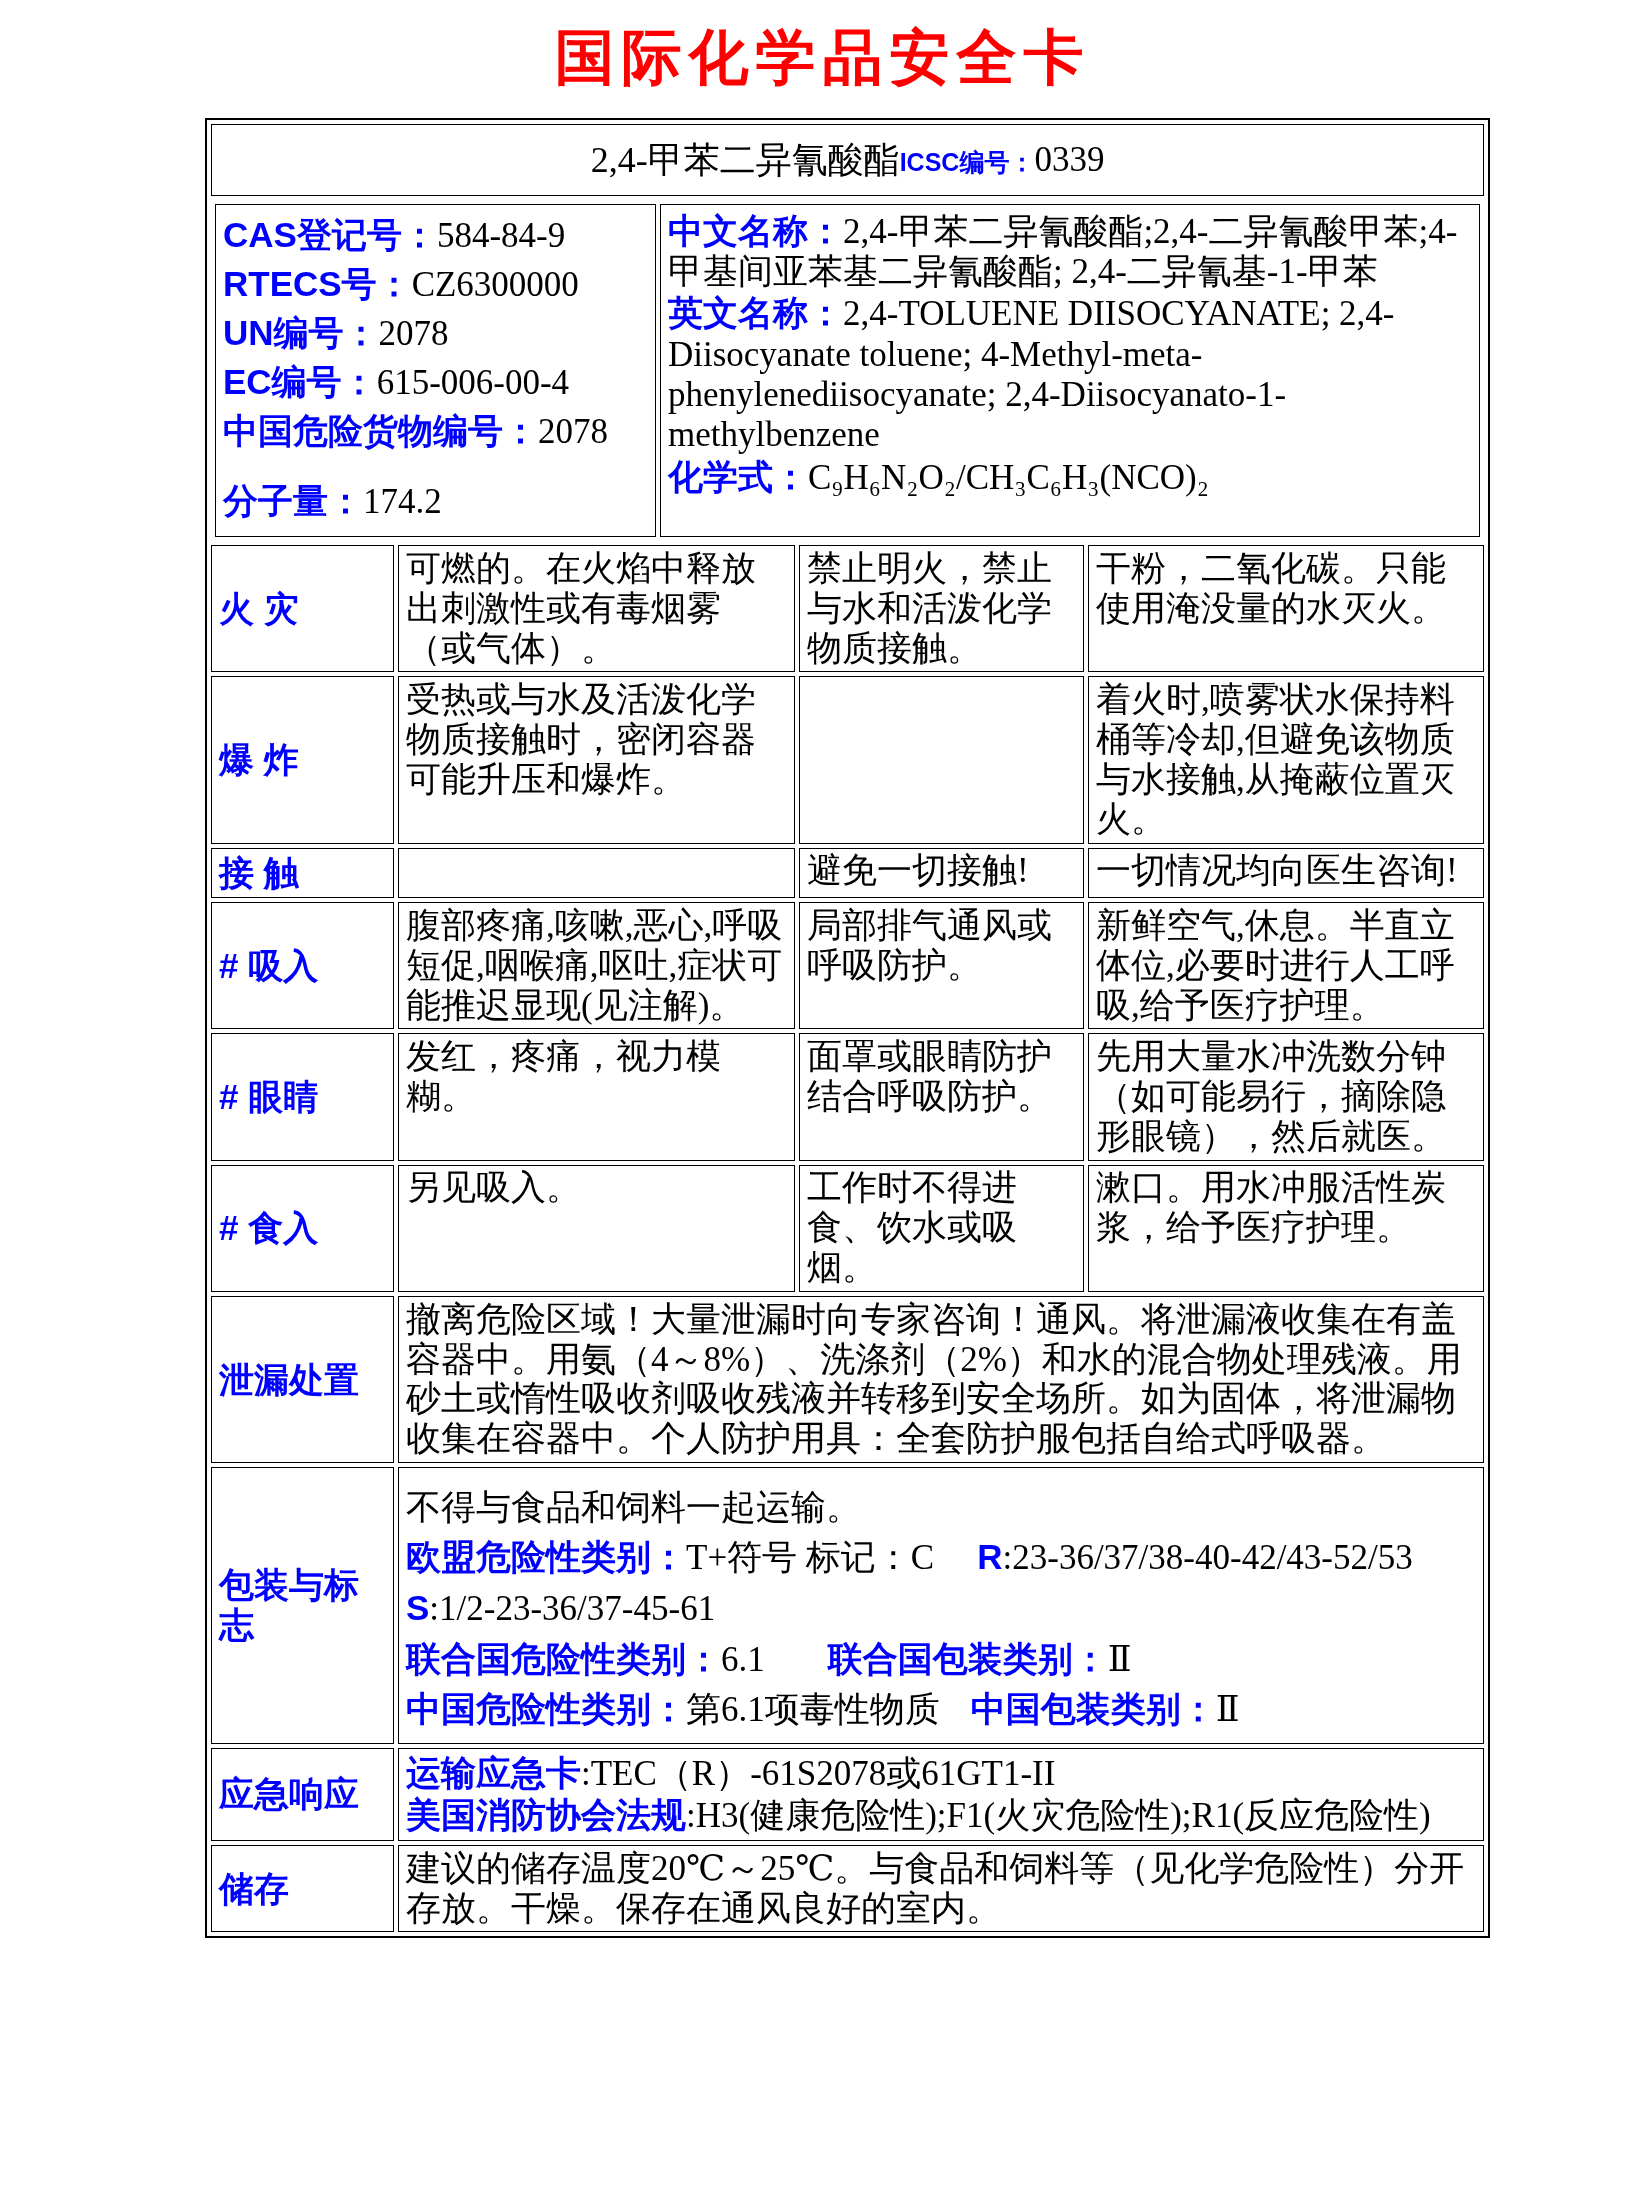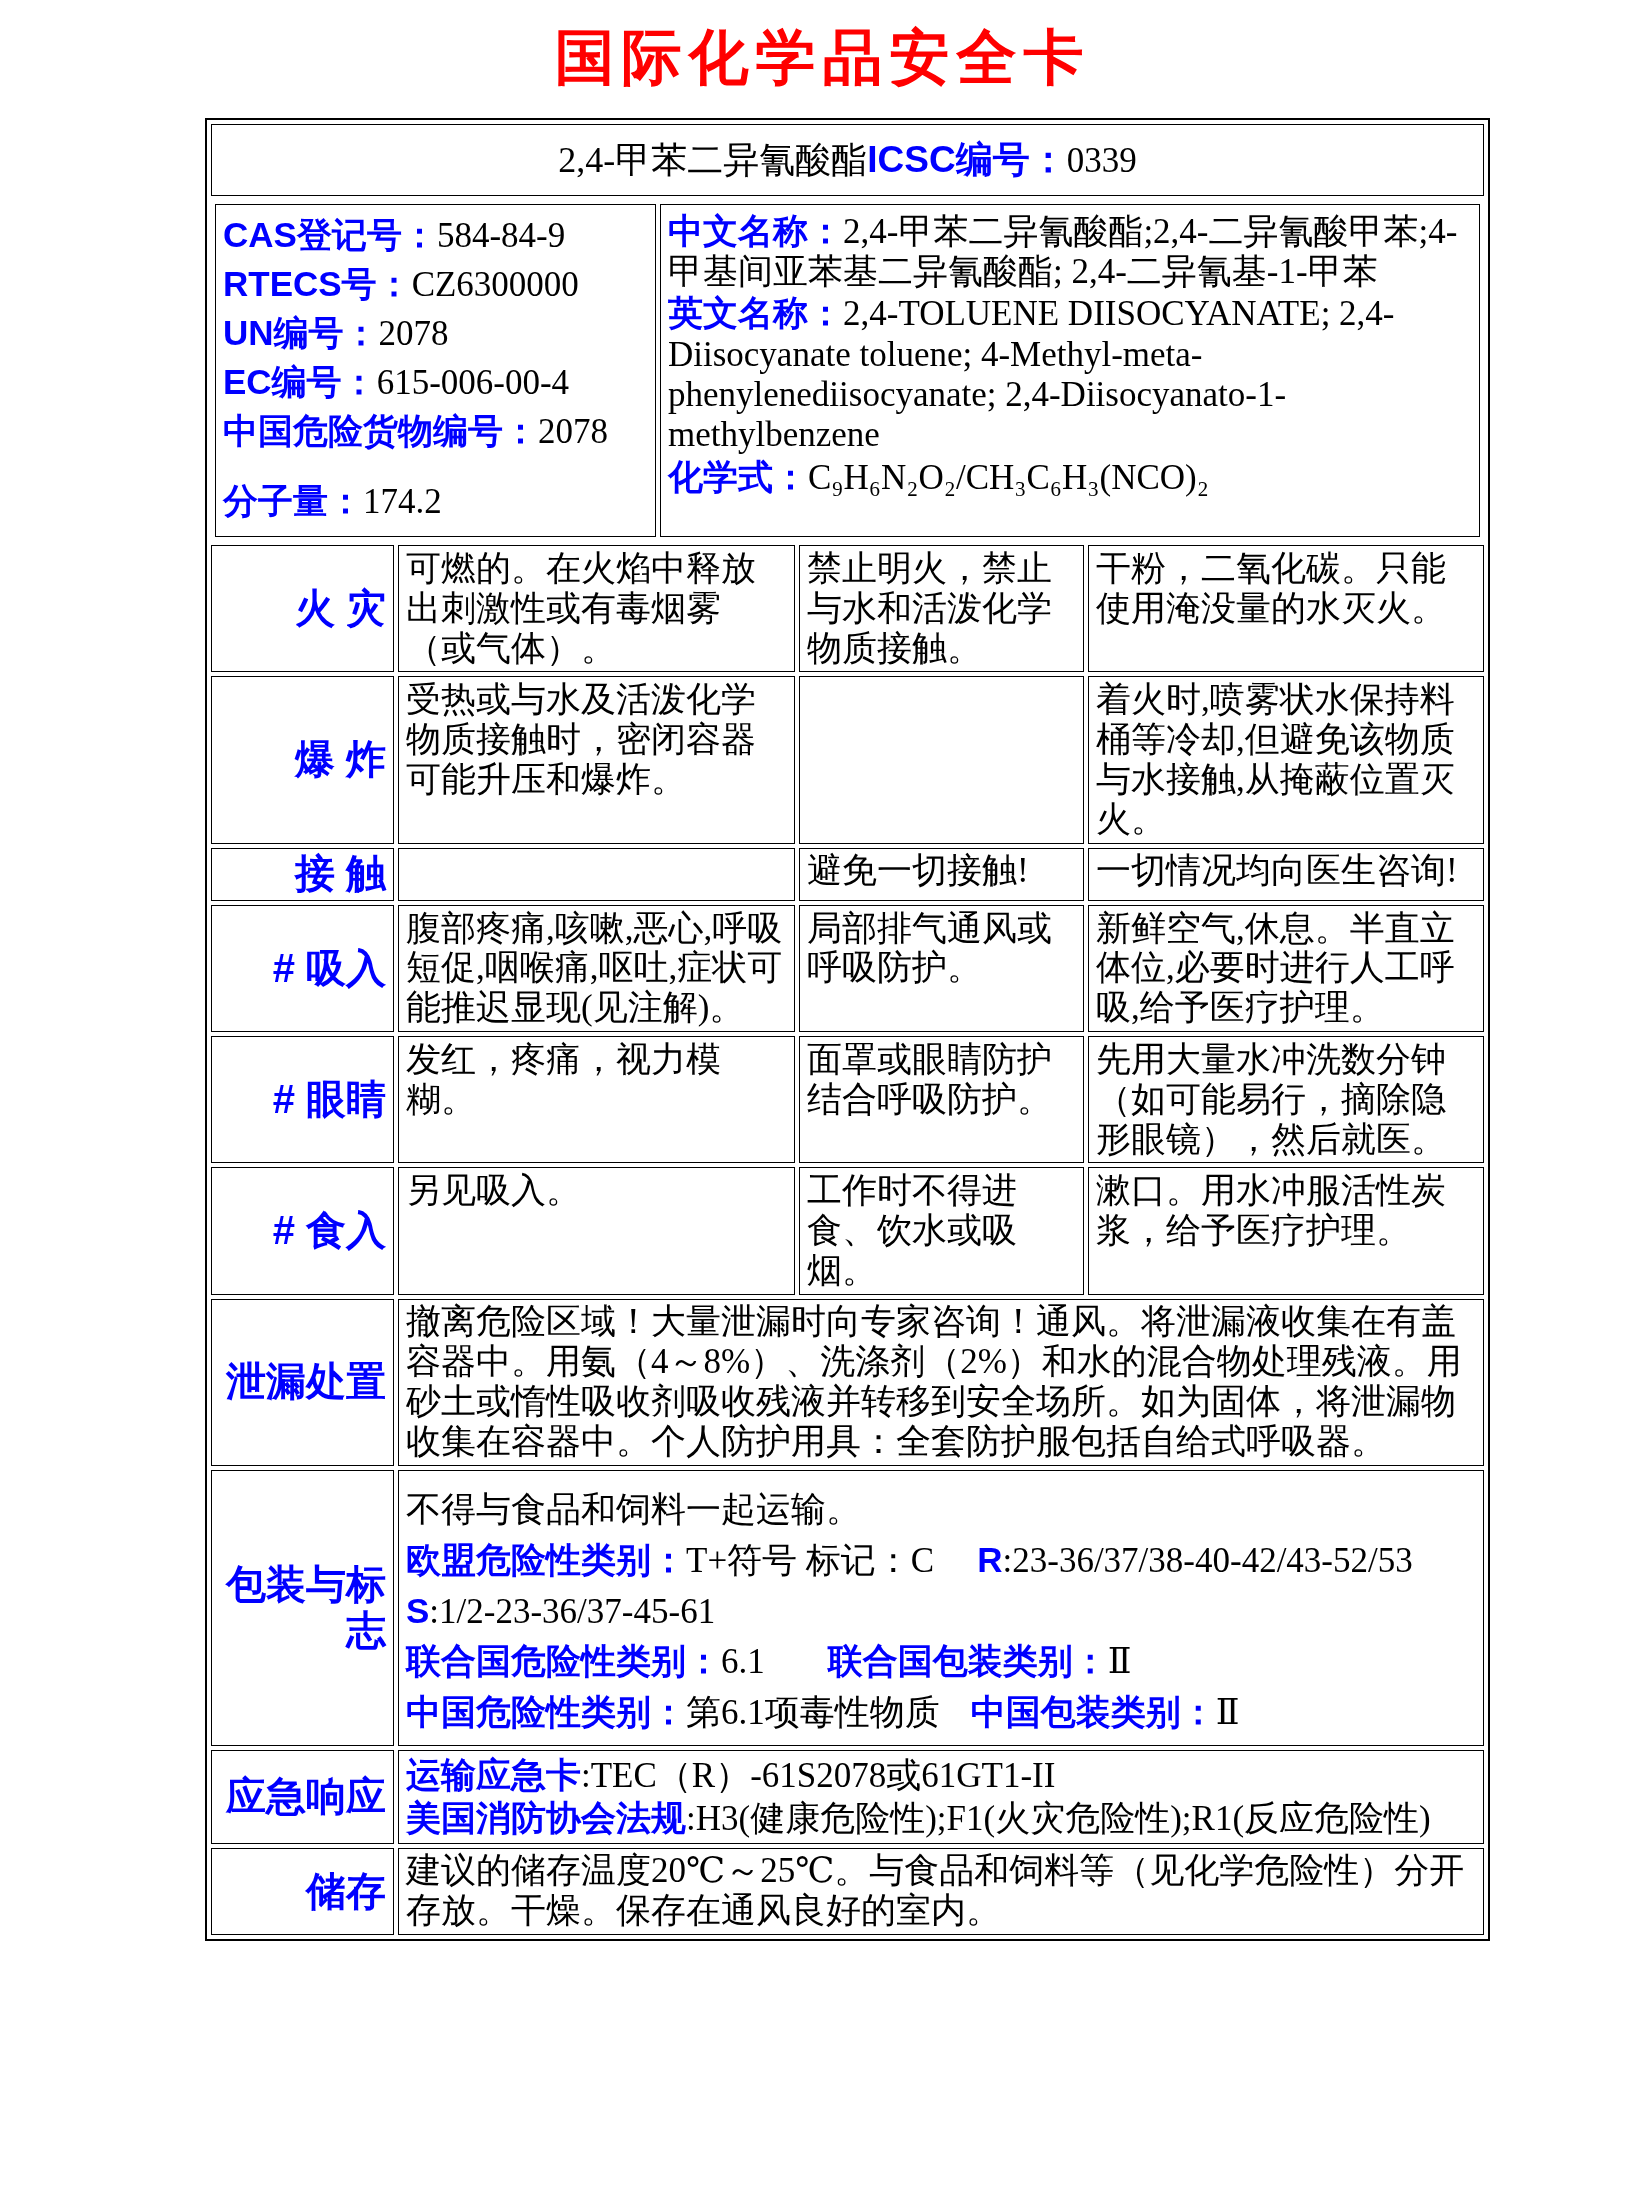--- a/index.html
+++ b/index.html
@@ -18,21 +18,21 @@
     width:1261px; table-layout:fixed;
     border-collapse:separate; border-spacing:4.2px;
     border:2.8px solid #000; background:#fff;
   }
   td { border:1.4px solid #000; vertical-align:top; padding:2.8px 7px; line-height:1.14; }
   td.nob { border:none; padding:4px; }
   .lbl, .rowlabel, .hcell {
     font-family:"Liberation Sans","DejaVu Sans",sans-serif;
     font-weight:bold; color:#0000ff;
   }
-  .rowlabel { vertical-align:middle; text-align:right; font-size:40px; }
+  .rowlabel { vertical-align:middle; text-align:left; font-size:35px; }
   .hcell { vertical-align:middle; text-align:center; font-size:36px; line-height:1.25; }
   .namecell { vertical-align:middle; }
   .flexrow { display:flex; justify-content:center; align-items:center; }
   .name { font-size:36px; }
   .idwrap { display:flex; gap:4.2px; }
   .box { border:1.4px solid #000; background:#fff; }
   .idleft { width:429px; padding:9.7px 2.8px 5.6px 7px; min-height:300px; }
   .idright { flex:1; padding:5.6px 7px; min-height:308px; }
   .idline { margin-bottom:8.3px; white-space:nowrap; }
   .idline.mw { margin-top:29px; }
@@ -55,21 +55,21 @@
       <col style="width:397px">
       <col style="width:285px">
       <col style="width:396px">
   </colgroup>
 
   <tbody>
       <tr>
     <td colspan="4" class="namecell" style="height:64px">
       <div class="flexrow">
         <span class="name">2,4-甲苯二异氰酸酯</span>
-        <span><span class="lbl" style="font-size:37px">ICSC编号：</span><span>0339</span></span>
+        <span><span class="lbl" style="font-size:25px">ICSC编号：</span><span>0339</span></span>
       </div>
     </td>
   </tr>
 
   <tr>
     <td colspan="4" class="nob">
       <div class="idwrap">
         <div class="box idleft">
           <div class="idline"><span class="lbl">CAS登记号：</span><span>584-84-9</span></div>
           <div class="idline"><span class="lbl">RTECS号：</span><span>CZ6300000</span></div>

